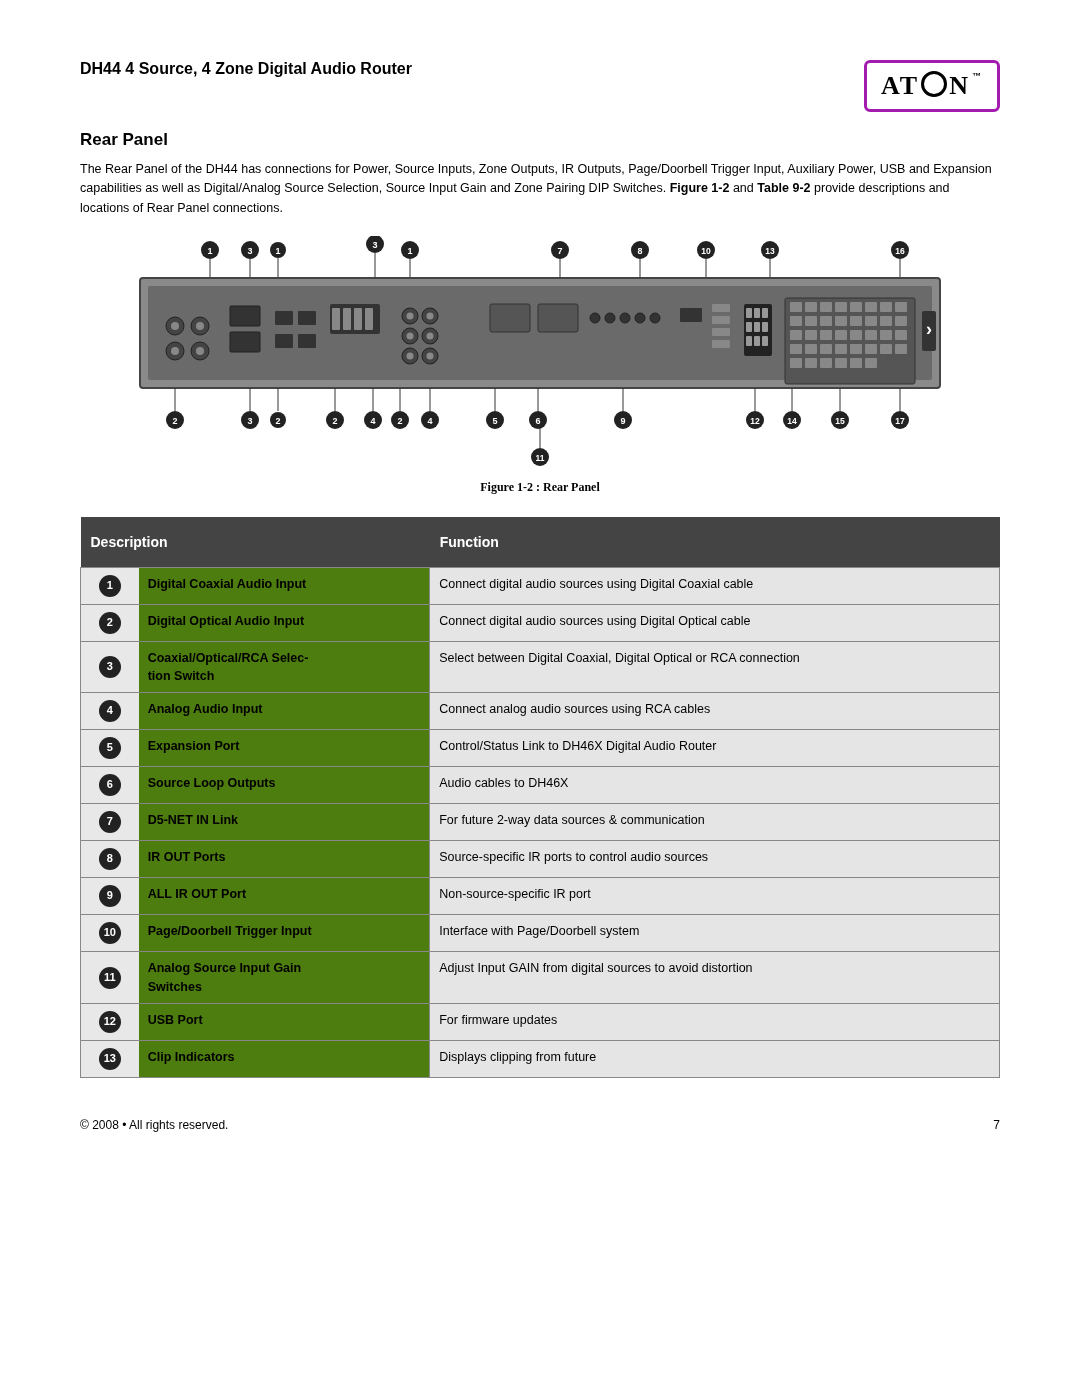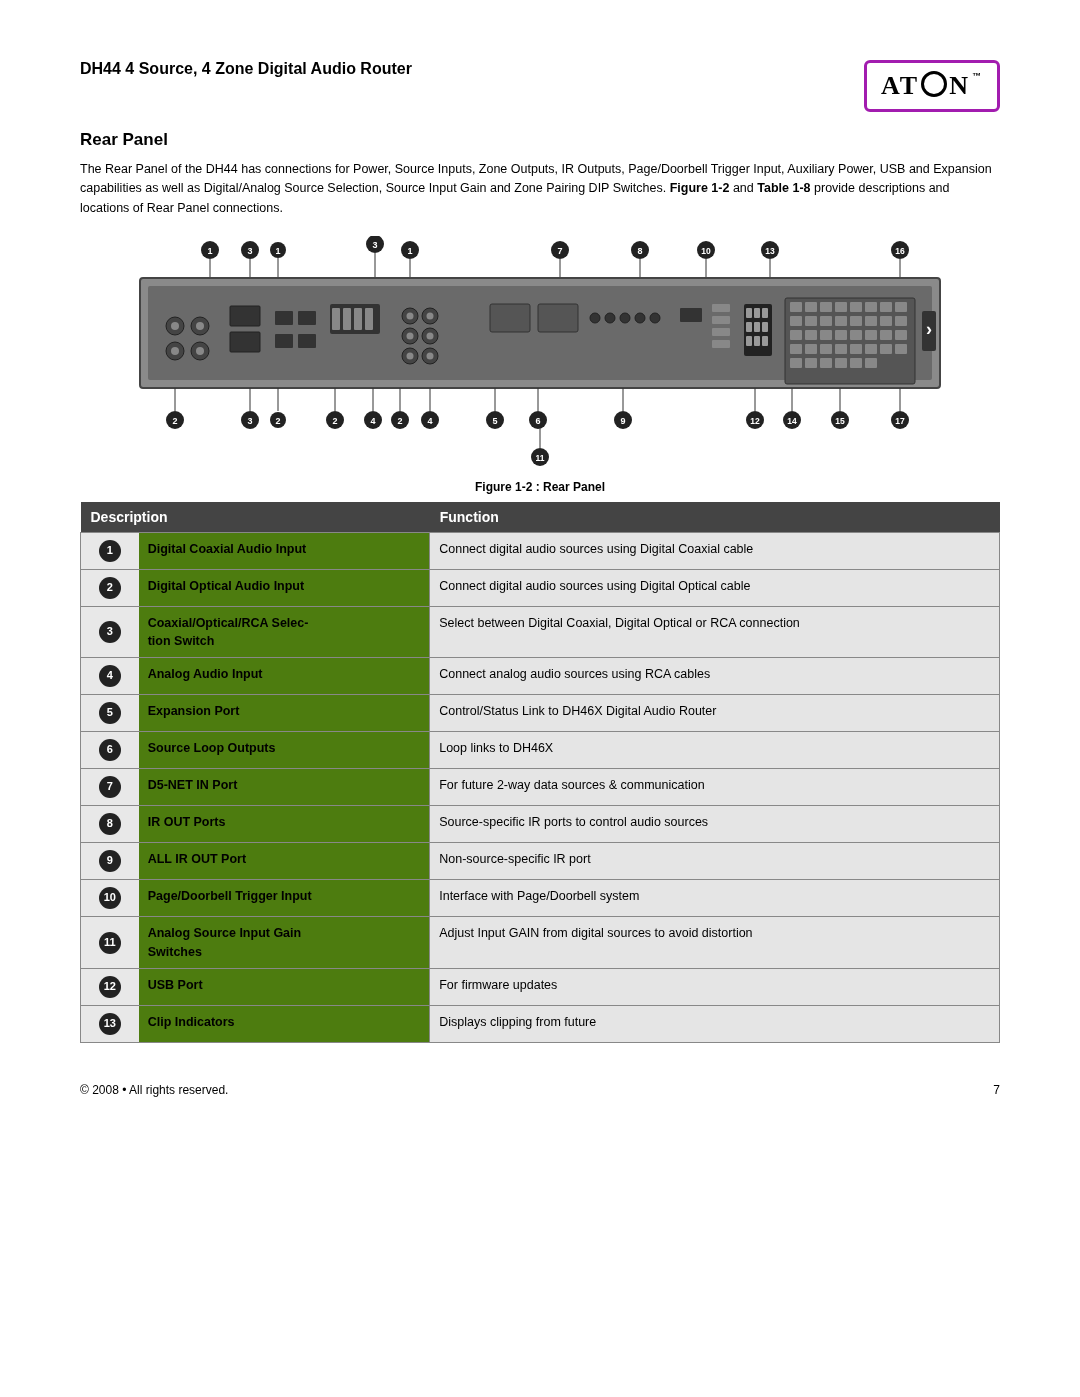--- a/index.html
+++ b/index.html
@@ -58,34 +58,36 @@
       width: 100%;
       margin-bottom: 6px;
       display: flex;
       flex-direction: column;
       align-items: center;
     }
     .diagram-caption {
       font-size: 12px;
       font-style: italic;
       margin-top: 4px;
+      margin-bottom: 14px;
       text-align: center;
+      font-family: Liberation Serif, serif;
     }
     .diagram-caption b { font-style: normal; font-weight: bold; }
 
     
     table {
       width: 100%;
       border-collapse: collapse;
       margin-top: 8px;
     }
     thead tr th {
       background: #444;
       color: #fff;
-      padding: 7px 10px;
+      padding: 17px 10px;
       font-size: 14px;
       font-weight: bold;
       text-align: left;
     }
     thead tr th:first-child {
       width: 38%;
     }
     tbody tr td {
       border: 1px solid #888;
       padding: 7px 9px;
@@ -155,21 +157,21 @@
       <span style="font-size:9px;vertical-align:super;font-family:sans-serif;">™</span>
     </div>
   </div>
 
   <div class="section-title">Rear Panel</div>
 
   <p class="intro-text">
     <span>The Rear Panel of the DH44 has connections for Power, Source Inputs, Zone Outputs, IR Outputs, Page/Doorbell Trigger Input, Auxiliary Power, USB and Expansion capabilities as well as Digital/Analog Source Selection, Source Input Gain and Zone Pairing DIP Switches.</span>
     <b>Figure 1-2</b>
     <span>and</span>
-    <b>Table 1-8</b>
+    <b>Table 9-2</b>
     <span>provide descriptions and locations of Rear Panel connections.</span>
   </p>
 
   <div class="diagram-container">
     <div class="diag-outer">
 
       <svg width="820" height="240" viewBox="0 0 820 240" style="display:block;margin:0 auto;">
 
         <circle cx="80" cy="14" r="9" fill="#222"></circle>
         <text x="80" y="18" text-anchor="middle" fill="white" font-size="9" font-weight="bold">1</text>
@@ -419,25 +421,25 @@
           <td class="func-cell">Connect analog audio sources using RCA cables</td>
         </tr>
         <tr>
           <td class="num-cell"><span class="row-num">5</span></td>
           <td class="desc-cell">Expansion Port</td>
           <td class="func-cell">Control/Status Link to DH46X Digital Audio Router</td>
         </tr>
         <tr>
           <td class="num-cell"><span class="row-num">6</span></td>
           <td class="desc-cell">Source Loop Outputs</td>
-          <td class="func-cell">Loop links to DH46X</td>
+          <td class="func-cell">Audio cables to DH46X</td>
         </tr>
         <tr>
           <td class="num-cell"><span class="row-num">7</span></td>
-          <td class="desc-cell">D5-NET IN Port</td>
+          <td class="desc-cell">D5-NET IN Link</td>
           <td class="func-cell">For future 2-way data sources &amp; communication</td>
         </tr>
         <tr>
           <td class="num-cell"><span class="row-num">8</span></td>
           <td class="desc-cell">IR OUT Ports</td>
           <td class="func-cell">Source-specific IR ports to control audio sources</td>
         </tr>
         <tr>
           <td class="num-cell"><span class="row-num">9</span></td>
           <td class="desc-cell">ALL IR OUT Port</td>

